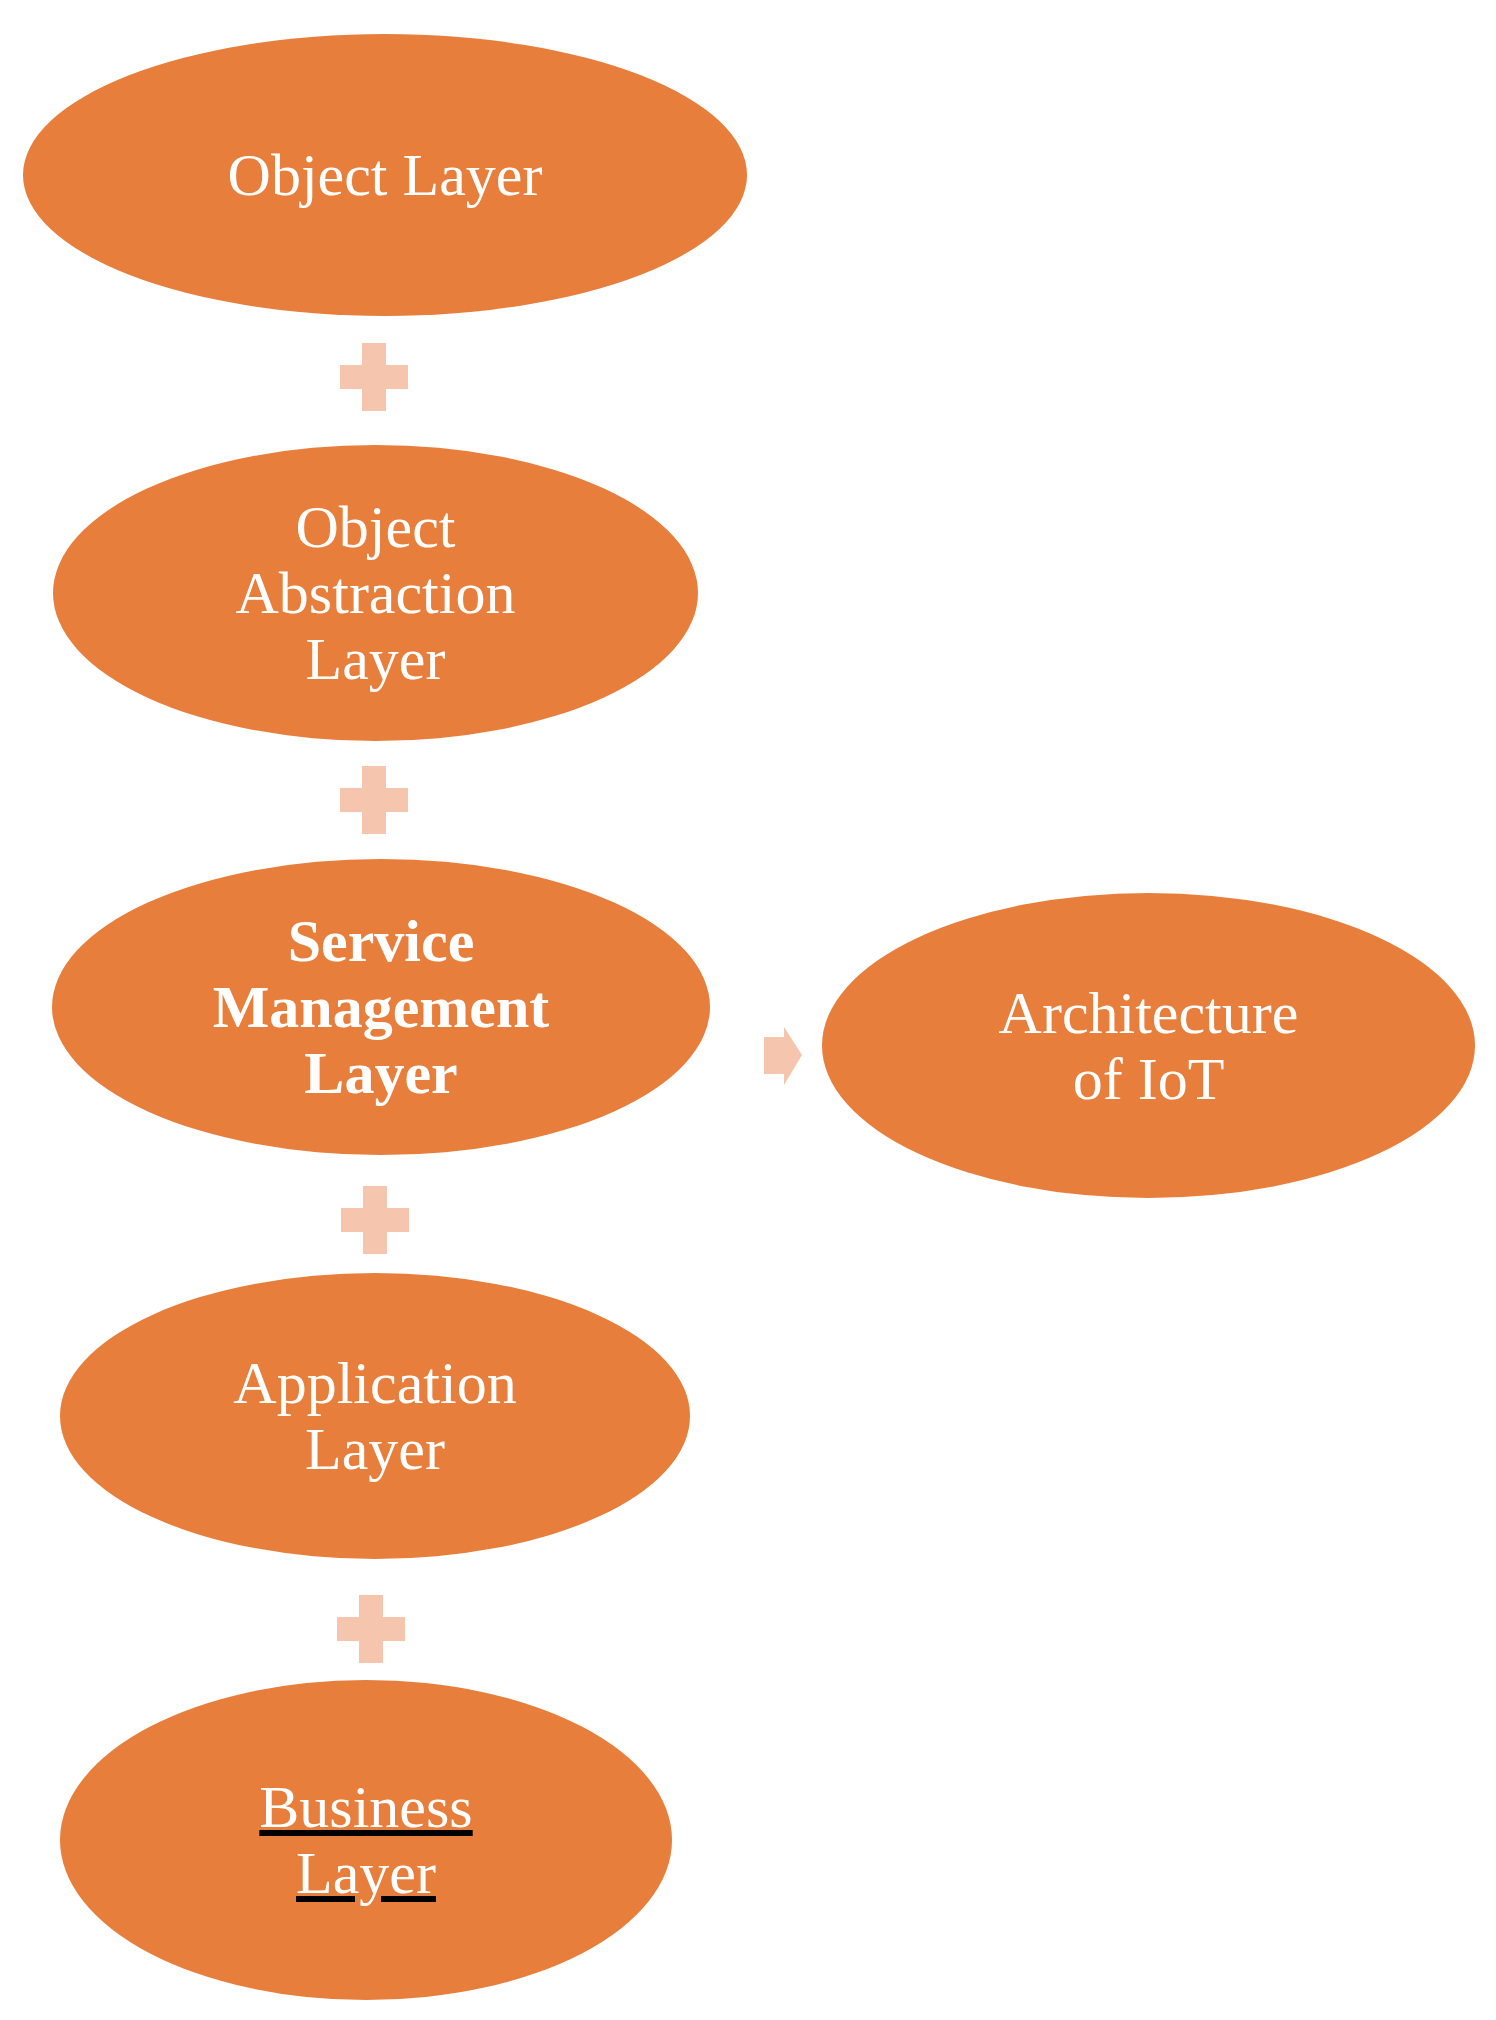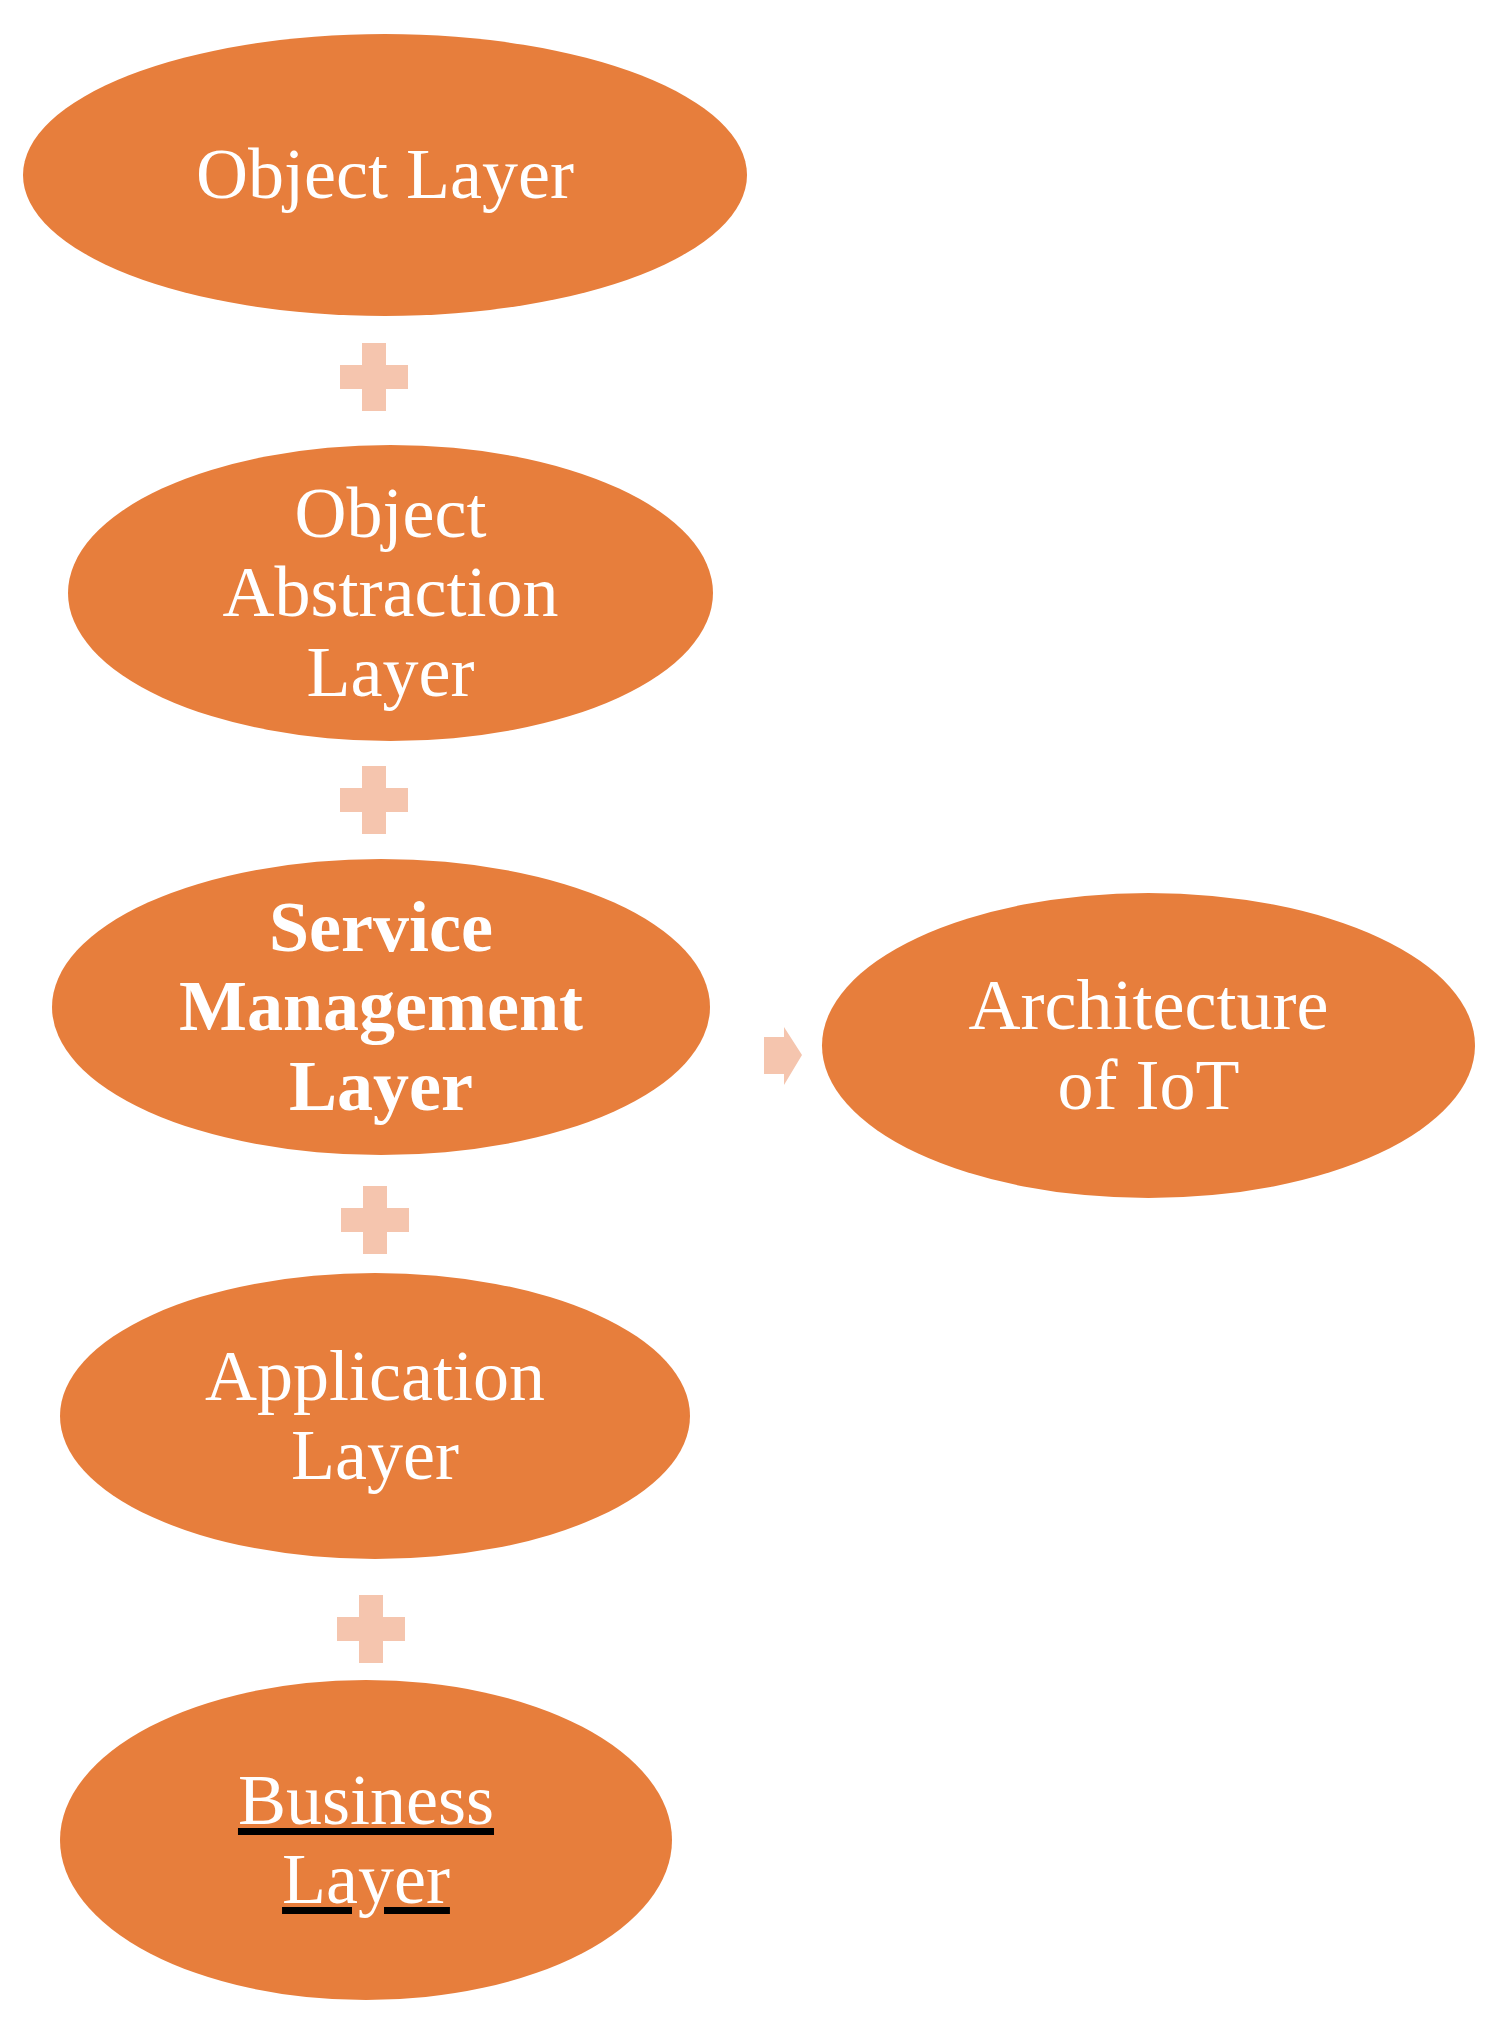--- a/index.html
+++ b/index.html
@@ -21,29 +21,29 @@
     position: absolute;
     background: var(--shape-fill);
     border-radius: 50%;
     display: flex;
     align-items: center;
     justify-content: center;
     text-align: center;
   }
   .label {
     font-family: "Liberation Serif", "DejaVu Serif", serif;
-    font-size: 72px;
+    font-size: 60px;
     line-height: 1.1;
     color: var(--label-text);
     white-space: pre-line;
     text-align: center;
   }
   
   #ellipse-object            { left: 23px;  top: 34px;   width: 724px; height: 282px; }
-  #ellipse-object-abstraction{ left: 68px;  top: 445px;  width: 645px; height: 296px; }
+  #ellipse-object-abstraction{ left: 53px;  top: 445px;  width: 645px; height: 296px; }
   #ellipse-service-management{ left: 52px;  top: 859px;  width: 658px; height: 296px; font-weight: bold; }
   #ellipse-application       { left: 60px;  top: 1273px; width: 630px; height: 286px; align-items: center; }
   #ellipse-business          { left: 60px;  top: 1680px; width: 612px; height: 320px; text-decoration: underline; }
   #ellipse-result            { left: 822px; top: 893px;  width: 653px; height: 305px; align-items: center; }
 
   
   .plus { position: absolute; width: 68px; height: 68px; }
   .plus .bar-h {
     position: absolute; left: 0; top: 22px;
     width: 68px; height: 24px; background: var(--connector-fill);

